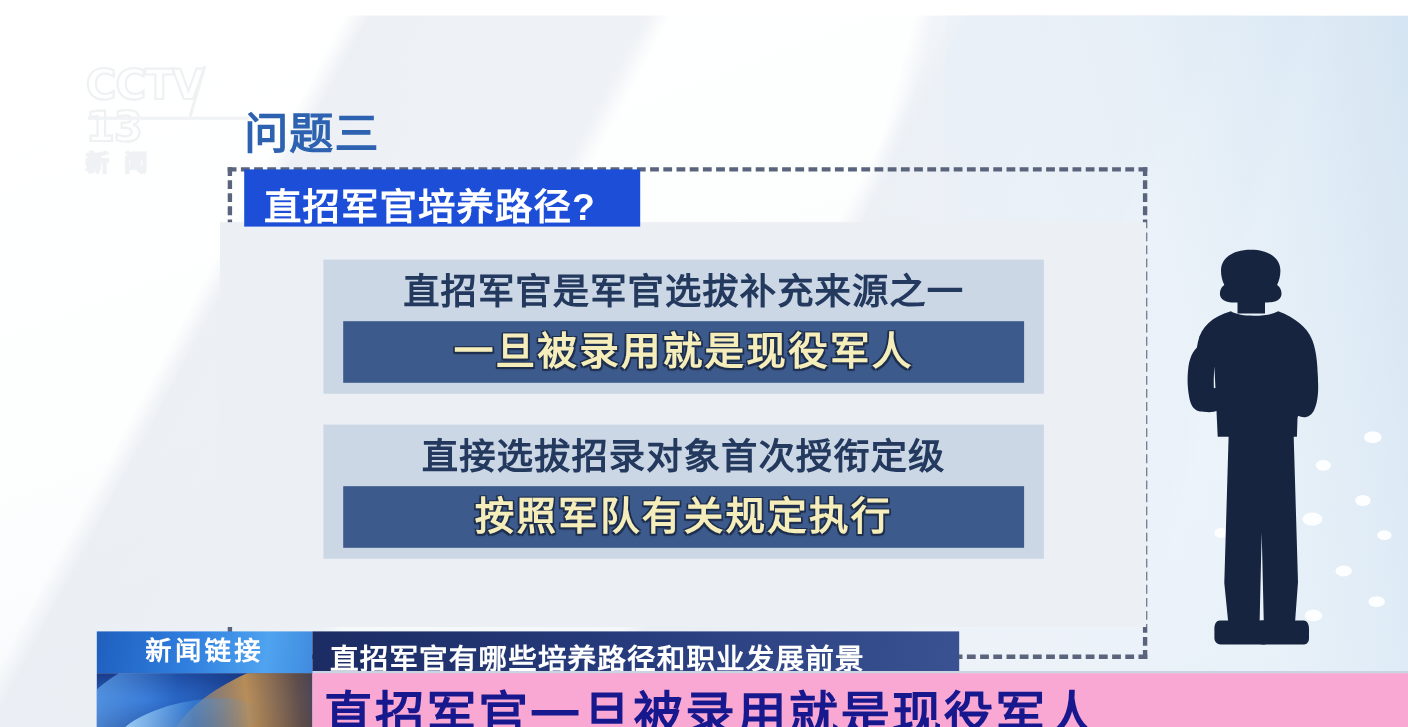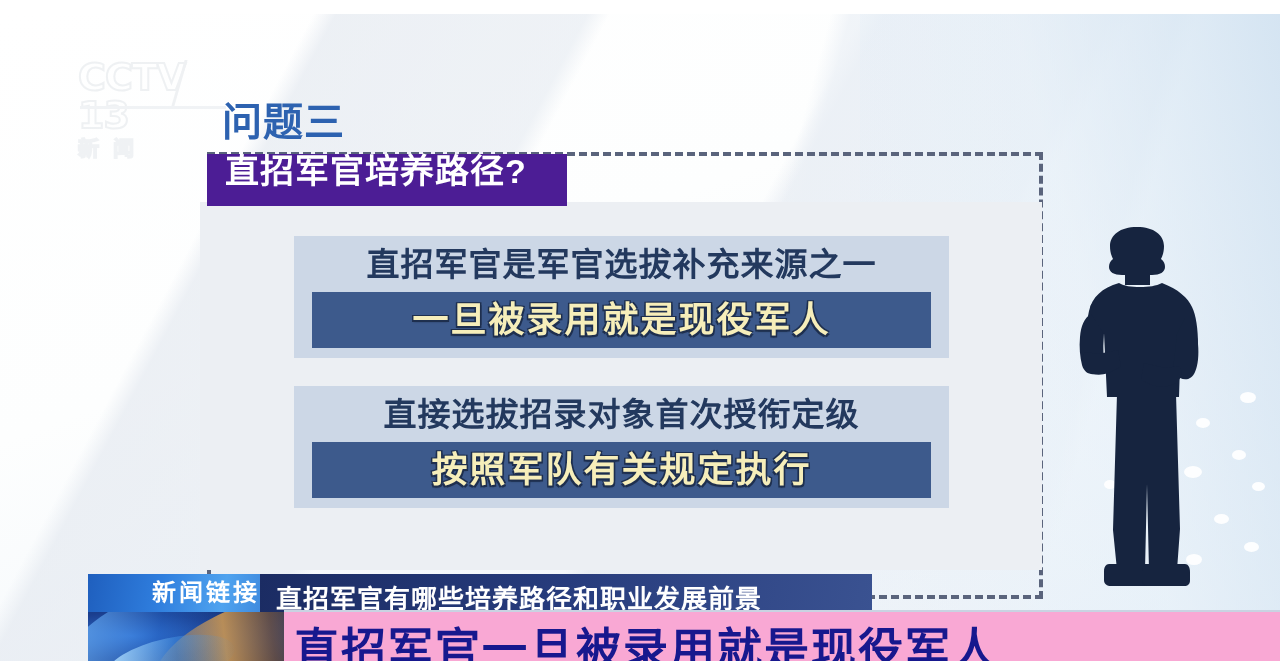--- a/index.html
+++ b/index.html
@@ -137,27 +137,27 @@
     top: 88px;
     font-size: 40px;
     font-weight: 700;
     color: #2d62b0;
     letter-spacing: 1px;
     line-height: 1;
     white-space: nowrap;
   }
   .title-banner {
     position: absolute;
-    left: 207px;
+    left: 222px;
     top: 140px;
     height: 52px;
     min-width: 360px;
-    background: #4c1d95;
-    display: flex;
-    align-items: flex-start;
+    background: #1d4ed8;
+    display: flex;
+    align-items: flex-end;
     padding: 0 14px 0 18px;
     box-sizing: border-box;
   }
   .title-banner-text {
     font-size: 34px;
     font-weight: 700;
     color: #ffffff;
     letter-spacing: 1px;
     line-height: 1;
     white-space: nowrap;
@@ -221,25 +221,25 @@
   .lower-third {
     position: absolute;
     left: 88px;
     top: 560px;
     width: 784px;
     height: 38px;
     display: flex;
     align-items: stretch;
   }
   .lt-tag {
-    width: 172px;
+    width: 196px;
     background: linear-gradient(100deg, #1f5fbe 0%, #2f7ede 42%, #4fa3ef 78%, #3f8bdf 100%);
     display: flex;
     align-items: center;
-    justify-content: flex-end;
+    justify-content: center;
   }
   .lt-tag-text {
     font-size: 24px;
     font-weight: 600;
     color: #ffffff;
     letter-spacing: 3px;
     line-height: 1;
     white-space: nowrap;
   }
   .lt-head {

